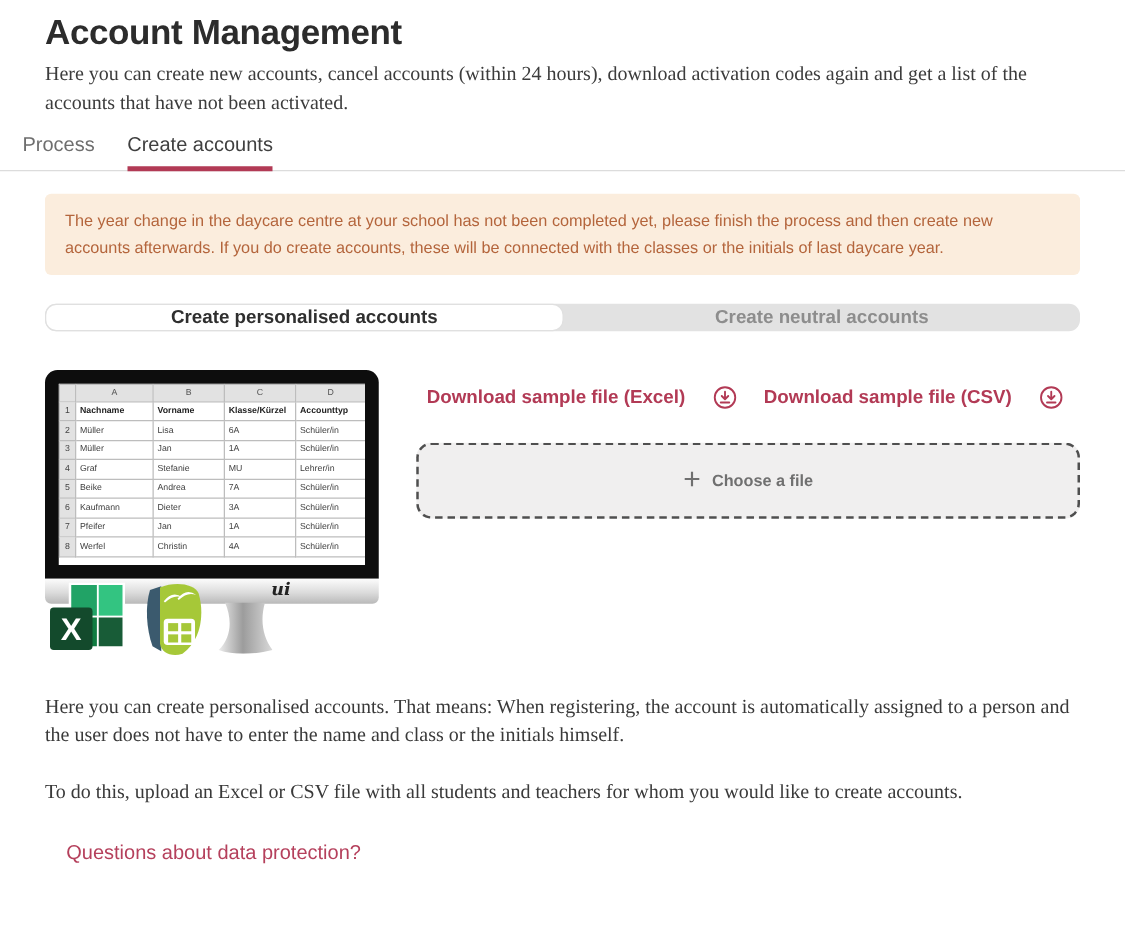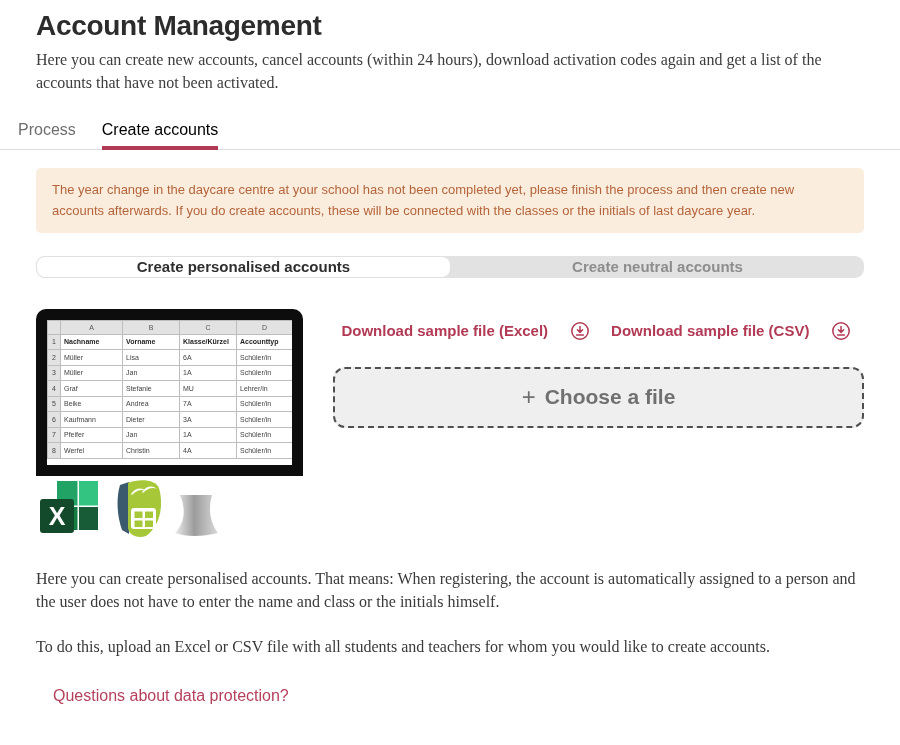--- a/index.html
+++ b/index.html
@@ -5,23 +5,23 @@
   * { margin:0; padding:0; box-sizing:border-box; }
   html,body { width:900px; height:745px; background:#ffffff; overflow:hidden;
               font-family:"Liberation Sans", sans-serif; color:#3a3a3a; }
   .inner { padding:0 36px; }
 
   
   .page-title { margin-top:10px; font-size:28px; font-weight:700; color:#2c2c2c; letter-spacing:-0.3px; }
   .page-subtitle { margin-top:7px; font-size:16px; line-height:1.42; color:#3c3c3c; max-width:866px;font-family:Liberation Serif, serif; }
 
   
-  .tabbar { margin-top:27px; padding:0 18px; border-bottom:1px solid #dcdcdc; display:flex; gap:26px; }
+  .tabbar { margin-top:14px; padding:0 18px; border-bottom:1px solid #dcdcdc; display:flex; gap:26px; }
   .tab { font-size:16px; color:#6e6e6e; padding-bottom:10px; position:relative; cursor:pointer; }
-  .tab.active { color:#000000; }
+  .tab.active { color:#404040; }
   .tab.active::after { content:""; position:absolute; left:0; right:0; bottom:-1px; height:4px; background:#b23a55; }
 
   
   .warning { margin-top:18px; background:#fbeddd; border-radius:5px; padding:12px 16px;
              color:#b4653c; font-size:13px; line-height:1.55; }
 
   
   .segmented { margin-top:23px; display:flex; background:#e2e2e2; border-radius:9px; height:22px; }
   .segment { flex:1; display:flex; align-items:center; justify-content:center;
              font-size:15px; font-weight:600; color:#8d8d8d; cursor:pointer; border-radius:9px; }
@@ -57,21 +57,21 @@
   .upload-col { flex:1; padding-top:12px; }
   .download-row { display:flex; }
   .download-row > .dl-half { flex:1; display:flex; justify-content:center; }
   .download-link { display:inline-flex; align-items:center; gap:22px; color:#b23a55;
                    font-size:15px; font-weight:700; cursor:pointer; }
   .download-link svg { display:block; }
   .file-drop { margin-top:26px; height:61px; background:#f0efef; border:2px dashed #4f4f4f;
                border-radius:12px; display:flex; align-items:center; justify-content:center;
                cursor:pointer; }
   .file-drop .plus { font-size:24px; font-weight:300; color:#6f6f6f; margin-right:9px; line-height:1; }
-  .file-drop .label { font-size:21px; font-weight:600; color:#707070; }
+  .file-drop .label { font-size:13px; font-weight:600; color:#707070; }
 
   
   .desc { margin-top:31px; font-size:16px; line-height:1.48; color:#3a3a3a; max-width:866px;font-family:Liberation Serif, serif; }
   .desc + .desc { margin-top:21px; }
   .dp-link { display:inline-block; margin-top:28px; margin-left:17px; font-size:16px;
              color:#b5405c; cursor:pointer; }
 </style>
 </head>
 <body>
 
@@ -168,20 +168,23 @@
               <tr>
                 <td class="rownum">8</td>
                 <td>Werfel</td>
                 <td>Christin</td>
                 <td>4A</td>
                 <td>Schüler/in</td>
               </tr>
             </tbody>
           </table>
         </div>
+      </div>
+      <div class="monitor-chin">
+        <span class="chin-logo">ui</span>
       </div>
       <svg class="monitor-stand" width="56" height="41" viewBox="0 0 56 41">
         <defs>
           <linearGradient id="silver" x1="0" y1="0" x2="1" y2="0">
             <stop offset="0" stop-color="#ececec"></stop>
               <stop offset="0.45" stop-color="#9c9c9c"></stop>
               <stop offset="1" stop-color="#d9d9d9"></stop>
           </linearGradient>
         </defs>
         <path d="M18 0 H50 C46 14 48 27 56 38 C40 42 24 42 13 38 C23 28 24 14 18 0 Z" fill="url(#silver)"></path>

